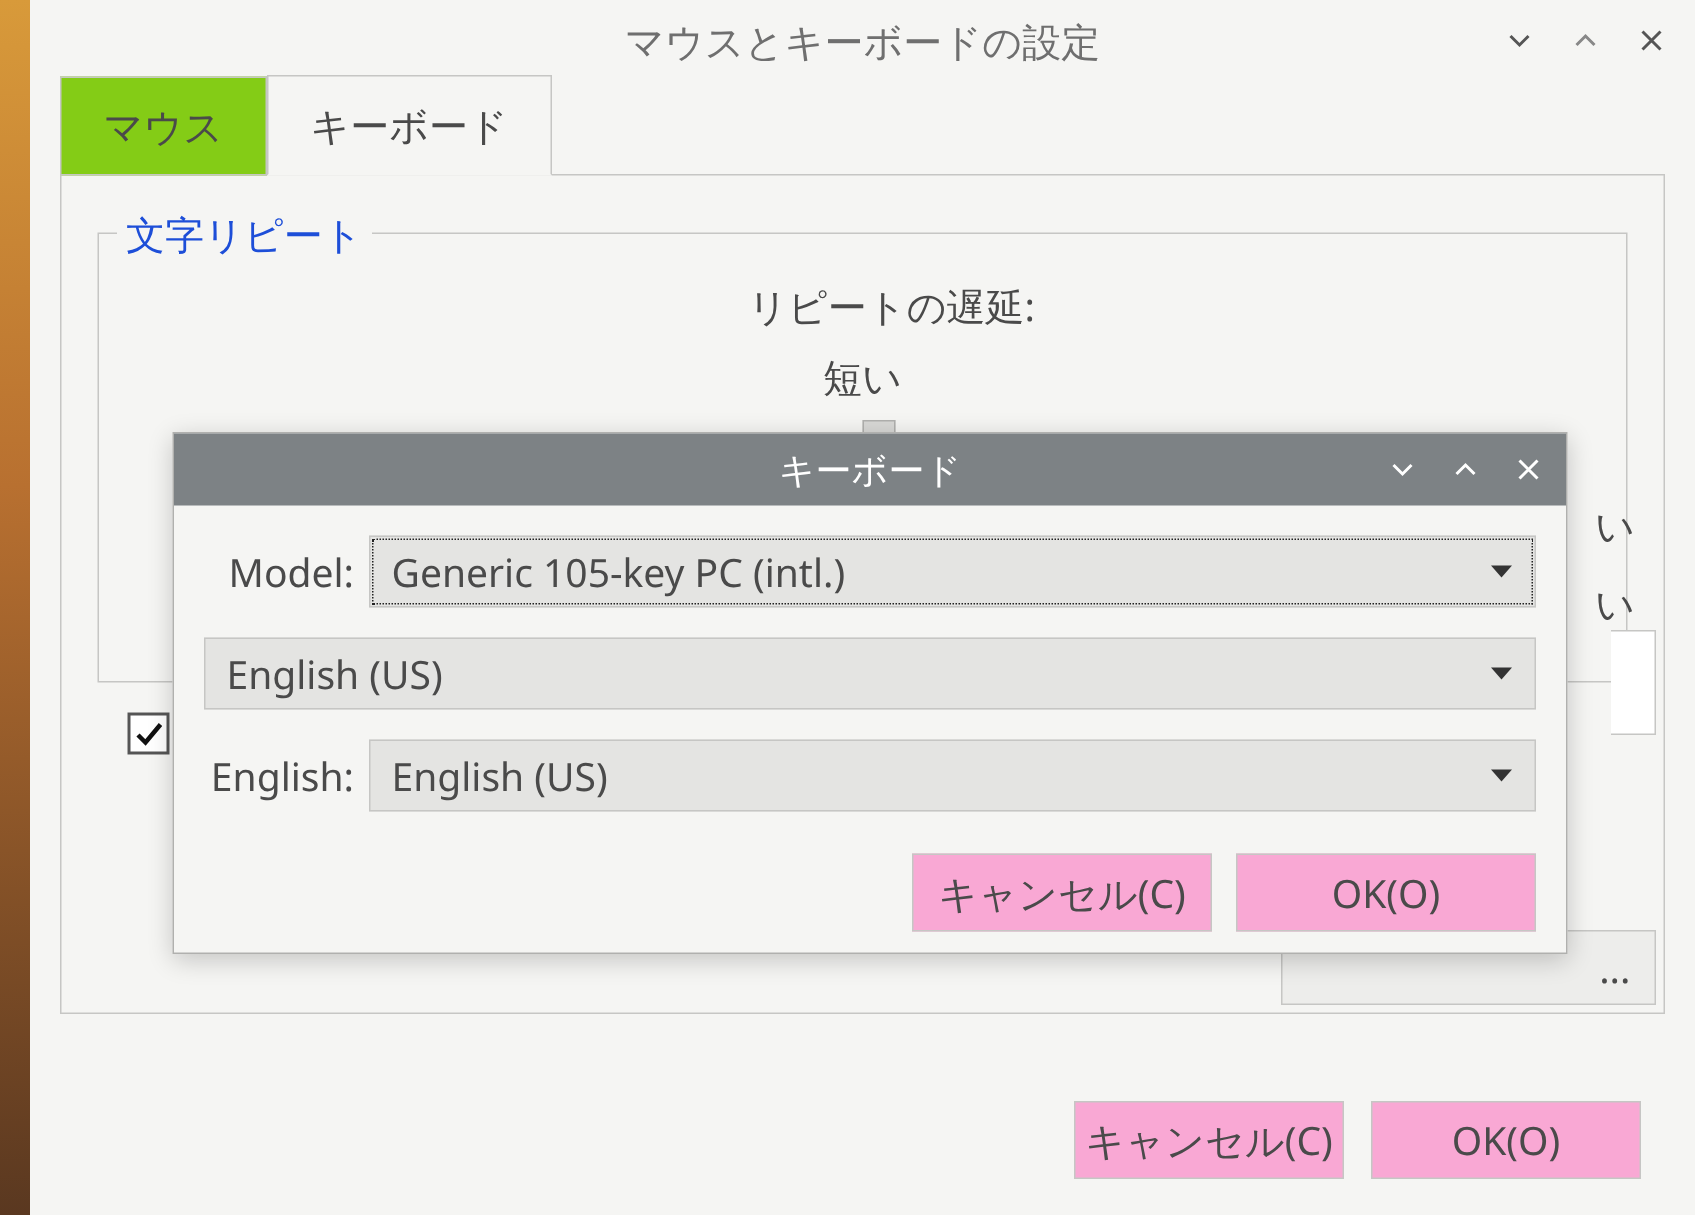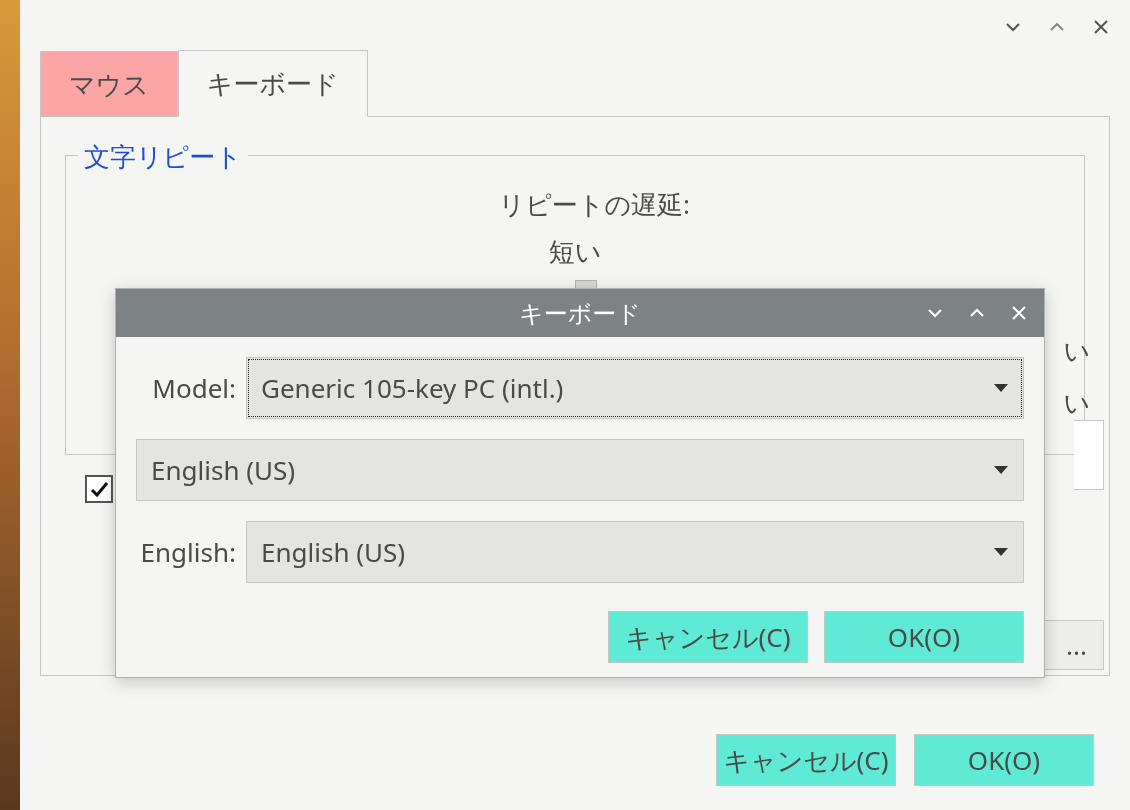--- a/index.html
+++ b/index.html
@@ -53,21 +53,21 @@
   display: flex;
   align-items: flex-end;
   padding-left: 20px;
   height: 62px;
 }
 .tab {
   padding: 14px 28px;
   font-size: 26px;
   border: 1px solid #c6c6c4;
   border-bottom: none;
-  background: #fca5a5;
+  background: #84cc16;
   color: #4a4a4a;
   margin-right: 0;
   position: relative;
   top: 1px;
 }
 .tab.active {
   background: #f5f5f3;
   border-bottom: 1px solid #f5f5f3;
   z-index: 2;
 }
@@ -155,21 +155,21 @@
   display: flex;
   align-items: center;
   justify-content: flex-end;
   padding-right: 16px;
   font-size: 26px;
   color: #4a4a4a;
 }
 .btn {
   min-width: 180px;
   height: 52px;
-  background: #5eead4;
+  background: #f9a8d4;
   border: 1px solid #c6c6c4;
   display: flex;
   align-items: center;
   justify-content: center;
   font-size: 26px;
   color: #4a4a4a;
 }
 .window-bottom-buttons {
   position: absolute;
   right: 36px;
@@ -216,21 +216,21 @@
   font-size: 26px;
   color: #4a4a4a;
 }
 .field-label {
   width: 110px;
   text-align: right;
   padding-right: 10px;
 }
 .combo {
   flex: 1;
-  height: 62px;
+  height: 48px;
   background: #e4e4e2;
   border: 1px solid #c6c6c4;
   display: flex;
   align-items: center;
   justify-content: space-between;
   padding: 0 14px;
   font-size: 26px;
   color: #4a4a4a;
 }
 .combo.focus {
@@ -263,20 +263,21 @@
 }
 </style>
 </head>
 <body>
 
 <div class="desktop-edge"></div>
 
 <div class="window">
 
   <div class="titlebar">
+    <span class="title-text">マウスとキーボードの設定</span>
     <div class="title-buttons">
       <span class="title-btn">
         <svg width="16" height="16" viewBox="0 0 16 16">
             <path d="M2 5 L8 11 L14 5" fill="none" stroke="#555" stroke-width="2"></path>
           </svg>
       </span>
       <span class="title-btn">
         <svg width="16" height="16" viewBox="0 0 16 16">
             <path d="M2 11 L8 5 L14 11" fill="none" stroke="#888" stroke-width="2"></path>
           </svg>

